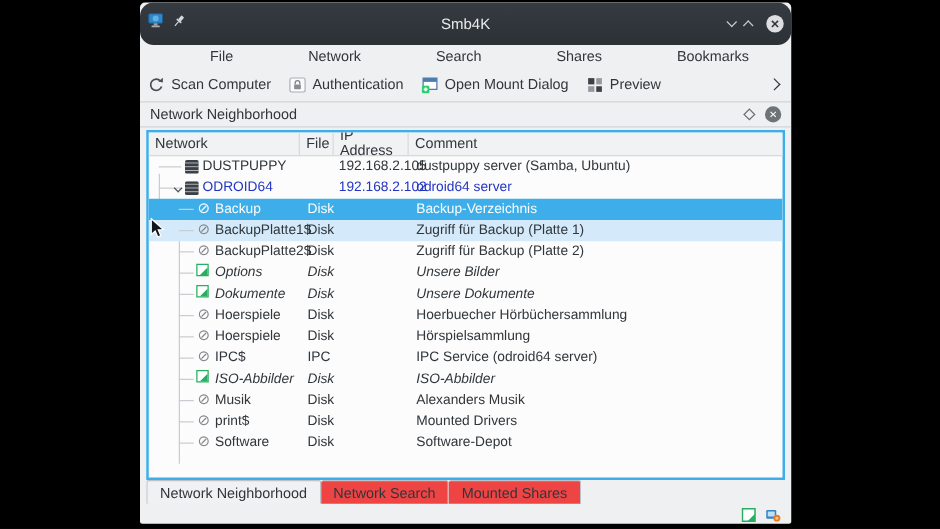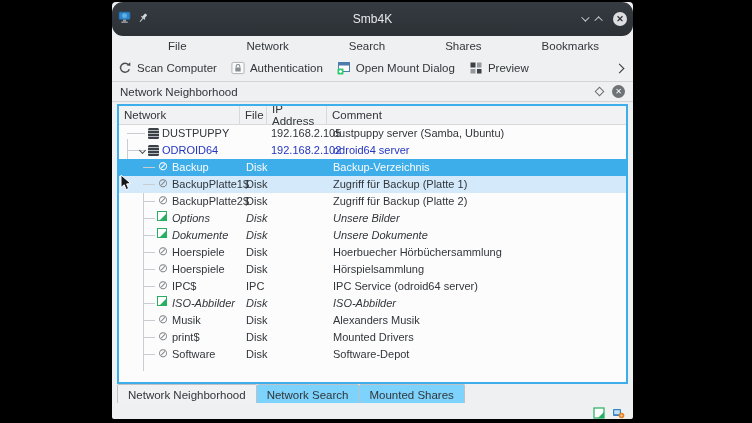--- a/index.html
+++ b/index.html
@@ -69,21 +69,21 @@
   .i-mounted::after{content:'';position:absolute;right:0;bottom:0;width:0;height:0;
                     border-style:solid;border-width:0 0 6px 6px;border-color:transparent transparent #27ae60 transparent;}
   .c-name{position:absolute;top:2px;white-space:nowrap;}
   .n0{left:28px;}.n1{left:43px;}.n2{left:53px;}
   .c-type{position:absolute;left:127px;top:2px;white-space:nowrap;}
   .c-ip{position:absolute;left:152px;top:2px;white-space:nowrap;}
   .c-comment{position:absolute;left:214px;top:2px;white-space:nowrap;}
   
   .tabbar{height:19px;display:flex;align-items:stretch;padding-left:5px;flex:0 0 auto;}
   .tab{font-size:11.5px;padding:2px 10px 0 10px;border:1px solid #bec2c6;border-bottom:none;
-       background:#7dd3fc;display:flex;align-items:center;border-radius:2px 2px 0 0;}
+       background:#ef4444;display:flex;align-items:center;border-radius:2px 2px 0 0;}
   .tab + .tab{border-left:none;}
   .tab.active{background:#f0f1f2;}
   
   .statusbar{height:16px;display:flex;align-items:center;justify-content:flex-end;gap:7px;
              padding:0 9px;flex:0 0 auto;}
   .sicon{width:12px;height:12px;position:relative;}
   
   .cursor{position:absolute;left:120px;top:174px;z-index:50;pointer-events:none;}
 </style>
 </head>

